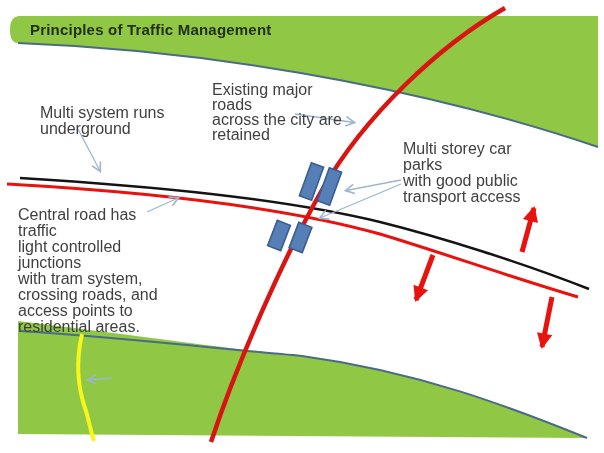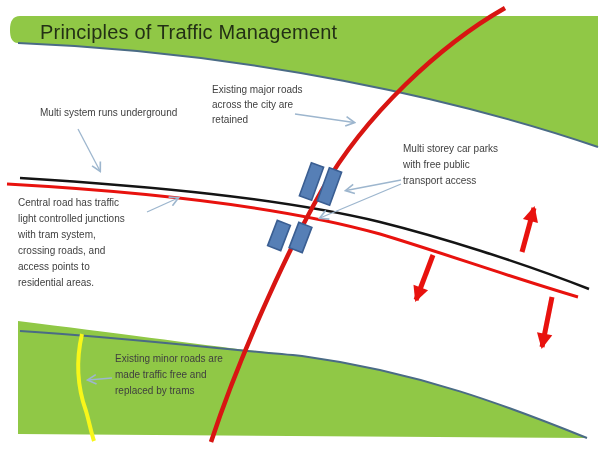--- a/index.html
+++ b/index.html
@@ -8,29 +8,29 @@
     width:604px;height:453px;
     background:#ffffff;
     overflow:hidden;
     font-family:"Liberation Sans", sans-serif;
   }
   #art{position:absolute;left:0;top:0;}
   .label{
     position:absolute;
     white-space:pre-line;
     color:var(--text-color,#3f3f3f);
-    font-size:10px;
+    font-size:16px;
     line-height:16px;
   }
   .label.tight{line-height:15px;}
   #title{
     position:absolute;
-    left:40px;top:21px;
-    font-size:20px;
-    font-weight:normal;
+    left:30px;top:21px;
+    font-size:15px;
+    font-weight:bold;
     color:var(--title-color,#233015);
     letter-spacing:.2px;
   }
 </style>
 </head>
 <body>
 
 <div id="slide">
 
   <svg id="art" width="604" height="453" viewBox="0 0 604 453">
@@ -82,28 +82,25 @@
 
   <div id="title">Principles of Traffic Management</div>
 
   <div class="label" style="left:40px;top:105px;width:210px;">Multi system runs underground</div>
 
   <div class="label tight" style="left:212px;top:82px;width:130px;">Existing major roads
 across the city are
 retained</div>
 
   <div class="label" style="left:403px;top:141px;width:140px;">Multi storey car parks
-with free public
+with good public
 transport access</div>
 
-  <div class="label" style="left:18px;top:195px;width:150px;">Central road has traffic
+  <div class="label" style="left:18px;top:207px;width:150px;">Central road has traffic
 light controlled junctions
 with tram system,
 crossing roads, and
 access points to
 residential areas.</div>
 
 
-  <div class="label" style="left:115px;top:351px;width:140px;">Existing minor roads are
-made traffic free and
-replaced by trams</div>
 
 </div>
 
 </body></html>

